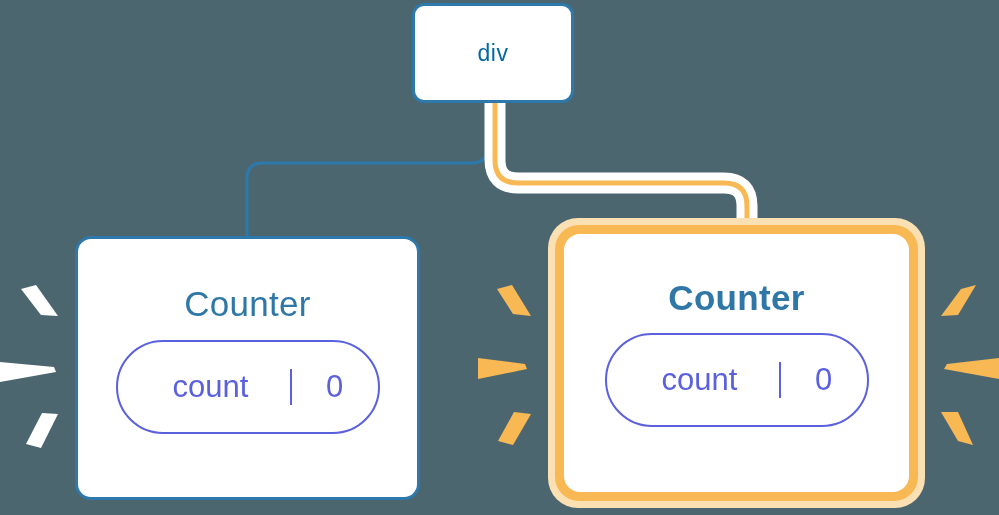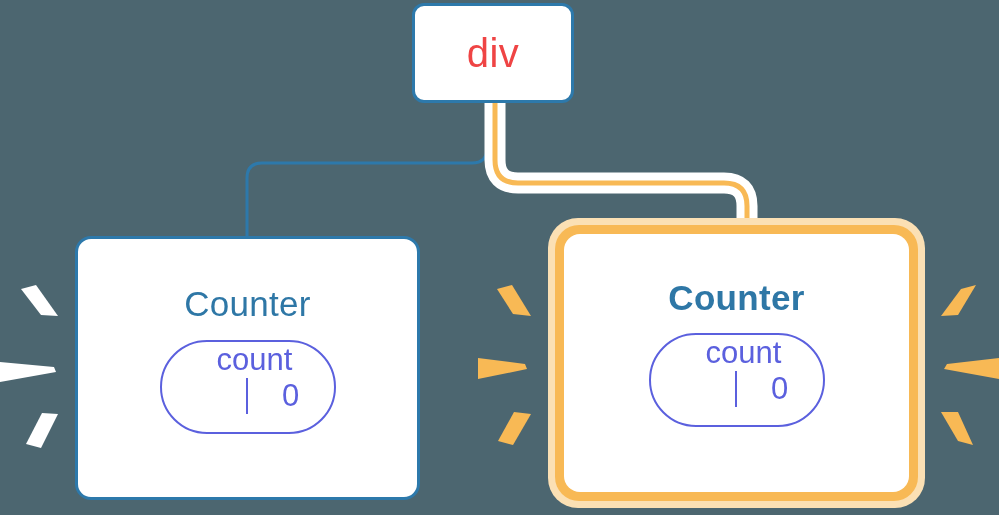--- a/index.html
+++ b/index.html
@@ -47,22 +47,22 @@
   #node-div {
     left: 412px;
     top: 3px;
     width: 162px;
     height: 100px;
     border: 3px solid #2d79ab;
     border-radius: 12px;
     justify-content: center;
   }
   #node-div .node-title {
-    font-size: 40px;
-    color: #ef4444;
+    font-size: 23px;
+    color: #0369a1;
     font-weight: 400;
     letter-spacing: 0.5px;
   }
 
   #node-counter-left {
     left: 75px;
     top: 236px;
     width: 345px;
     height: 264px;
     border: 3px solid #2d79ab;
@@ -111,27 +111,26 @@
     margin-top: 44px;
     font-size: 35px;
     color: #2e77a6;
     font-weight: 700;
     letter-spacing: 0.3px;
   }
 
   
   .capsule {
     display: flex;
-    align-items: flex-end;
+    align-items: center;
     border: 2px solid #5b60de;
     border-radius: 999px;
     height: 90px;
     overflow: hidden;
     background: transparent;
-    flex-direction: column;
   }
   .capsule-key, .capsule-val {
     display: flex;
     align-items: center;
     justify-content: center;
     font-size: 31px;
     color: #5b60de;
     font-weight: 400;
   }
   .capsule-key {

